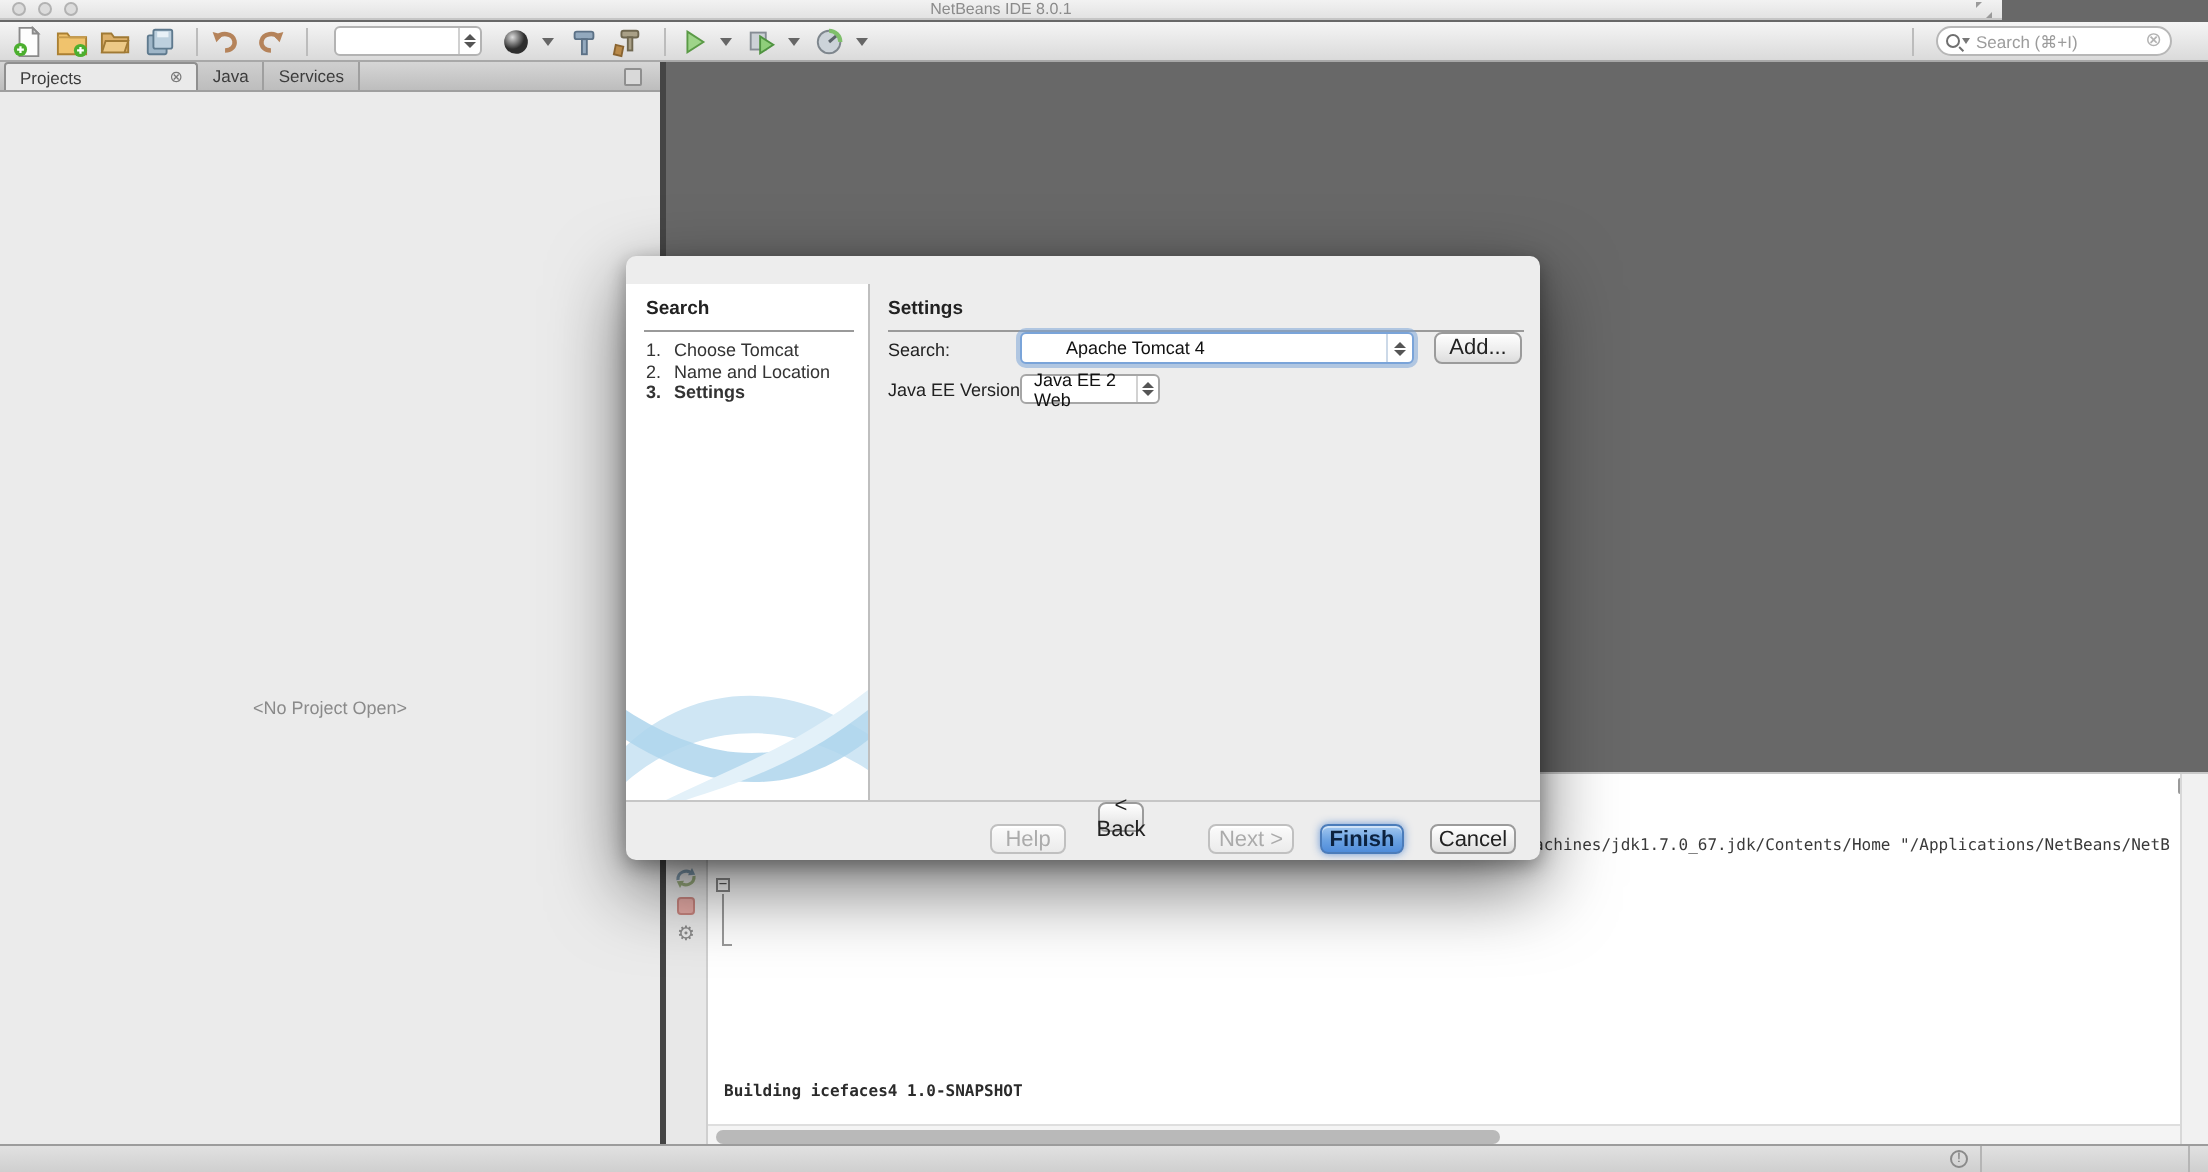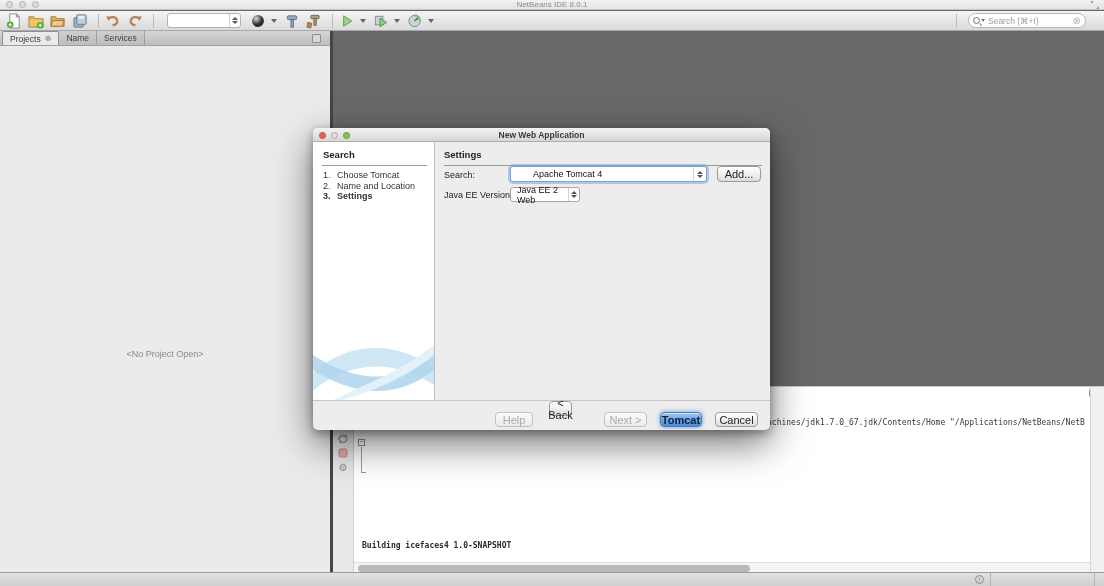--- a/index.html
+++ b/index.html
@@ -1,21 +1,21 @@
 <!DOCTYPE html>
 <html><head>
 <meta charset="utf-8">
 <style>
   * { margin:0; padding:0; box-sizing:border-box; }
   html,body { width:1104px; height:586px; overflow:hidden; }
   body { font-family:"Liberation Sans", sans-serif; background:#686868; position:relative; }
   .abs { position:absolute; }
 
   
-  #titlebar { left:0; top:0; width:1104px; height:10px; background:linear-gradient(#f2f2f2,#e3e3e3); border-bottom:1px solid #c6c6c6; }
+  #titlebar { left:0; top:0; width:1001px; height:10px; background:linear-gradient(#f2f2f2,#e3e3e3); border-bottom:1px solid #c6c6c6; }
   #titlebar .title { width:100%; text-align:center; font-size:8px; line-height:10px; color:#8b8b8b; }
   .lights { left:6px; top:1px; display:flex; gap:6px; }
   .light { width:7px; height:7px; border-radius:50%; background:#dcdcdc; border:1px solid #b2b2b2; }
   #fullscreen-btn { right:5px; top:1px; width:8px; height:8px; }
 
   
   #toolbar { left:0; top:11px; width:1104px; height:20px; background:linear-gradient(#f5f5f5,#dadada); border-bottom:1px solid #a8a8a8; display:flex; align-items:center; padding-left:5px; }
   .tbi { width:18px; height:18px; display:flex; align-items:center; justify-content:center; margin-right:4px; }
   .tbsep { width:1px; height:14px; background:#bcbcbc; margin:0 5px; }
   .caret { width:0; height:0; border-left:3px solid transparent; border-right:3px solid transparent; border-top:4px solid #666; margin-right:6px; }
@@ -27,21 +27,21 @@
   #search-wrap input { border:none; outline:none; flex:1; font:8.5px "Liberation Sans",sans-serif; color:#444; background:transparent; min-width:0; }
   #search-wrap input::placeholder { color:#9c9c9c; }
   .mag { width:7px; height:7px; border:1.4px solid #6f6f6f; border-radius:50%; position:relative; margin-right:1px; }
   .mag::after { content:""; position:absolute; width:3px; height:1.4px; background:#6f6f6f; transform:rotate(45deg); left:5px; top:6px; }
   .mini-caret { width:0;height:0;border-left:2.5px solid transparent;border-right:2.5px solid transparent;border-top:3px solid #777; margin-right:3px; }
   .clear-x { color:#b3b3b3; font-size:10px; line-height:10px; }
 
   
   #tabstrip { left:0; top:31px; width:330px; height:15px; background:linear-gradient(#d6d6d6,#bdbdbd); border-bottom:1px solid #9f9f9f; display:flex; align-items:flex-end; }
   .tab { height:14px; display:flex; align-items:center; padding:0 7px; font-size:8.5px; color:#3c3c3c; border-right:1px solid #9f9f9f; background:linear-gradient(#cfcfcf,#bdbdbd); }
-  .tab.active { background:#eaeaea; border:1px solid #8f8f8f; border-bottom:none; border-radius:2px 2px 0 0; margin-left:2px; }
+  .tab.active { background:#eaeaea; border:1px solid #8f8f8f; border-bottom:none; border-radius:2px 2px 0 0; margin-left:2px;gap:40px; }
   .tab .close { margin-left:4px; font-size:8px; color:#787878; }
   #tab-float-btn { right:9px; top:3px; width:9px; height:9px; background:#d9d9d9; border:1px solid #8f8f8f; border-radius:1px; position:absolute; }
   #leftpanel { left:0; top:46px; width:330px; height:526px; background:#ebebeb; }
   #no-project { width:330px; top:303px; text-align:center; font-size:9px; color:#8a8a8a; }
   #v-divider { left:330px; top:31px; width:3px; height:541px; background:#454545; }
 
   
   #output { left:333px; top:386px; width:771px; height:186px; background:#fff; border-top:1px solid #c9c9c9; }
   #out-iconstrip { left:0; top:0; width:21px; height:186px; background:#e8e8e8; border-right:1px solid #cfcfcf; }
   #out-iconstrip .oi { position:absolute; left:3px; width:14px; height:12px; display:flex; align-items:center; justify-content:center; font-size:10px; color:#8a8a8a; }
@@ -231,21 +231,21 @@
     <span class="clear-x">⊗</span>
   </span>
 </div>
 
 <div id="tabstrip" class="abs">
   <span class="tab active">
     <span>Projects</span>
     <span class="close">⊗</span>
   </span>
   <span class="tab">
-      <span>Name</span>
+      <span>Java</span>
     </span>
   <span class="tab">
       <span>Services</span>
     </span>
   <span id="tab-float-btn"></span>
 </div>
 
 <div id="leftpanel" class="abs">
   <div id="no-project" class="abs">&lt;No Project Open&gt;</div>
 </div>
@@ -310,28 +310,20 @@
   </div>
 </div>
 
 <div id="statusbar" class="abs">
   <span id="notif-icon" class="abs">!</span>
   <span class="sb-sep abs" style="left:990px;"></span>
   <span class="sb-sep abs" style="left:1094px;"></span>
 </div>
 
 <div id="dialog" class="abs">
-  <div id="dlg-titlebar" class="abs">
-    <div id="dlg-lights" class="abs">
-      <span class="dl red"></span>
-      <span class="dl gray"></span>
-      <span class="dl green"></span>
-    </div>
-    <div class="title">New Web Application</div>
-  </div>
 
   <div id="dlg-steps" class="abs">
     <div class="panel-h">Search</div>
     <div class="h-rule" id="steps-rule"></div>
     <ol id="steps-list">
 
         <li class="step">
           <span class="num">1.</span>
           <span>Choose Tomcat</span>
         </li>
@@ -374,16 +366,16 @@
           <span class="tri-up"></span>
           <span class="tri-dn"></span>
         </span>
     </span>
   </div>
 
   <div id="dlg-btnbar" class="abs">
     <button class="mac-btn disabled" id="btn-help">Help</button>
     <button class="mac-btn" id="btn-back">&lt; Back</button>
     <button class="mac-btn disabled" id="btn-next">Next &gt;</button>
-    <button class="mac-btn default" id="btn-finish">Tomcat</button>
+    <button class="mac-btn default" id="btn-finish">Finish</button>
     <button class="mac-btn" id="btn-cancel">Cancel</button>
   </div>
 </div>
 
 </body></html>

